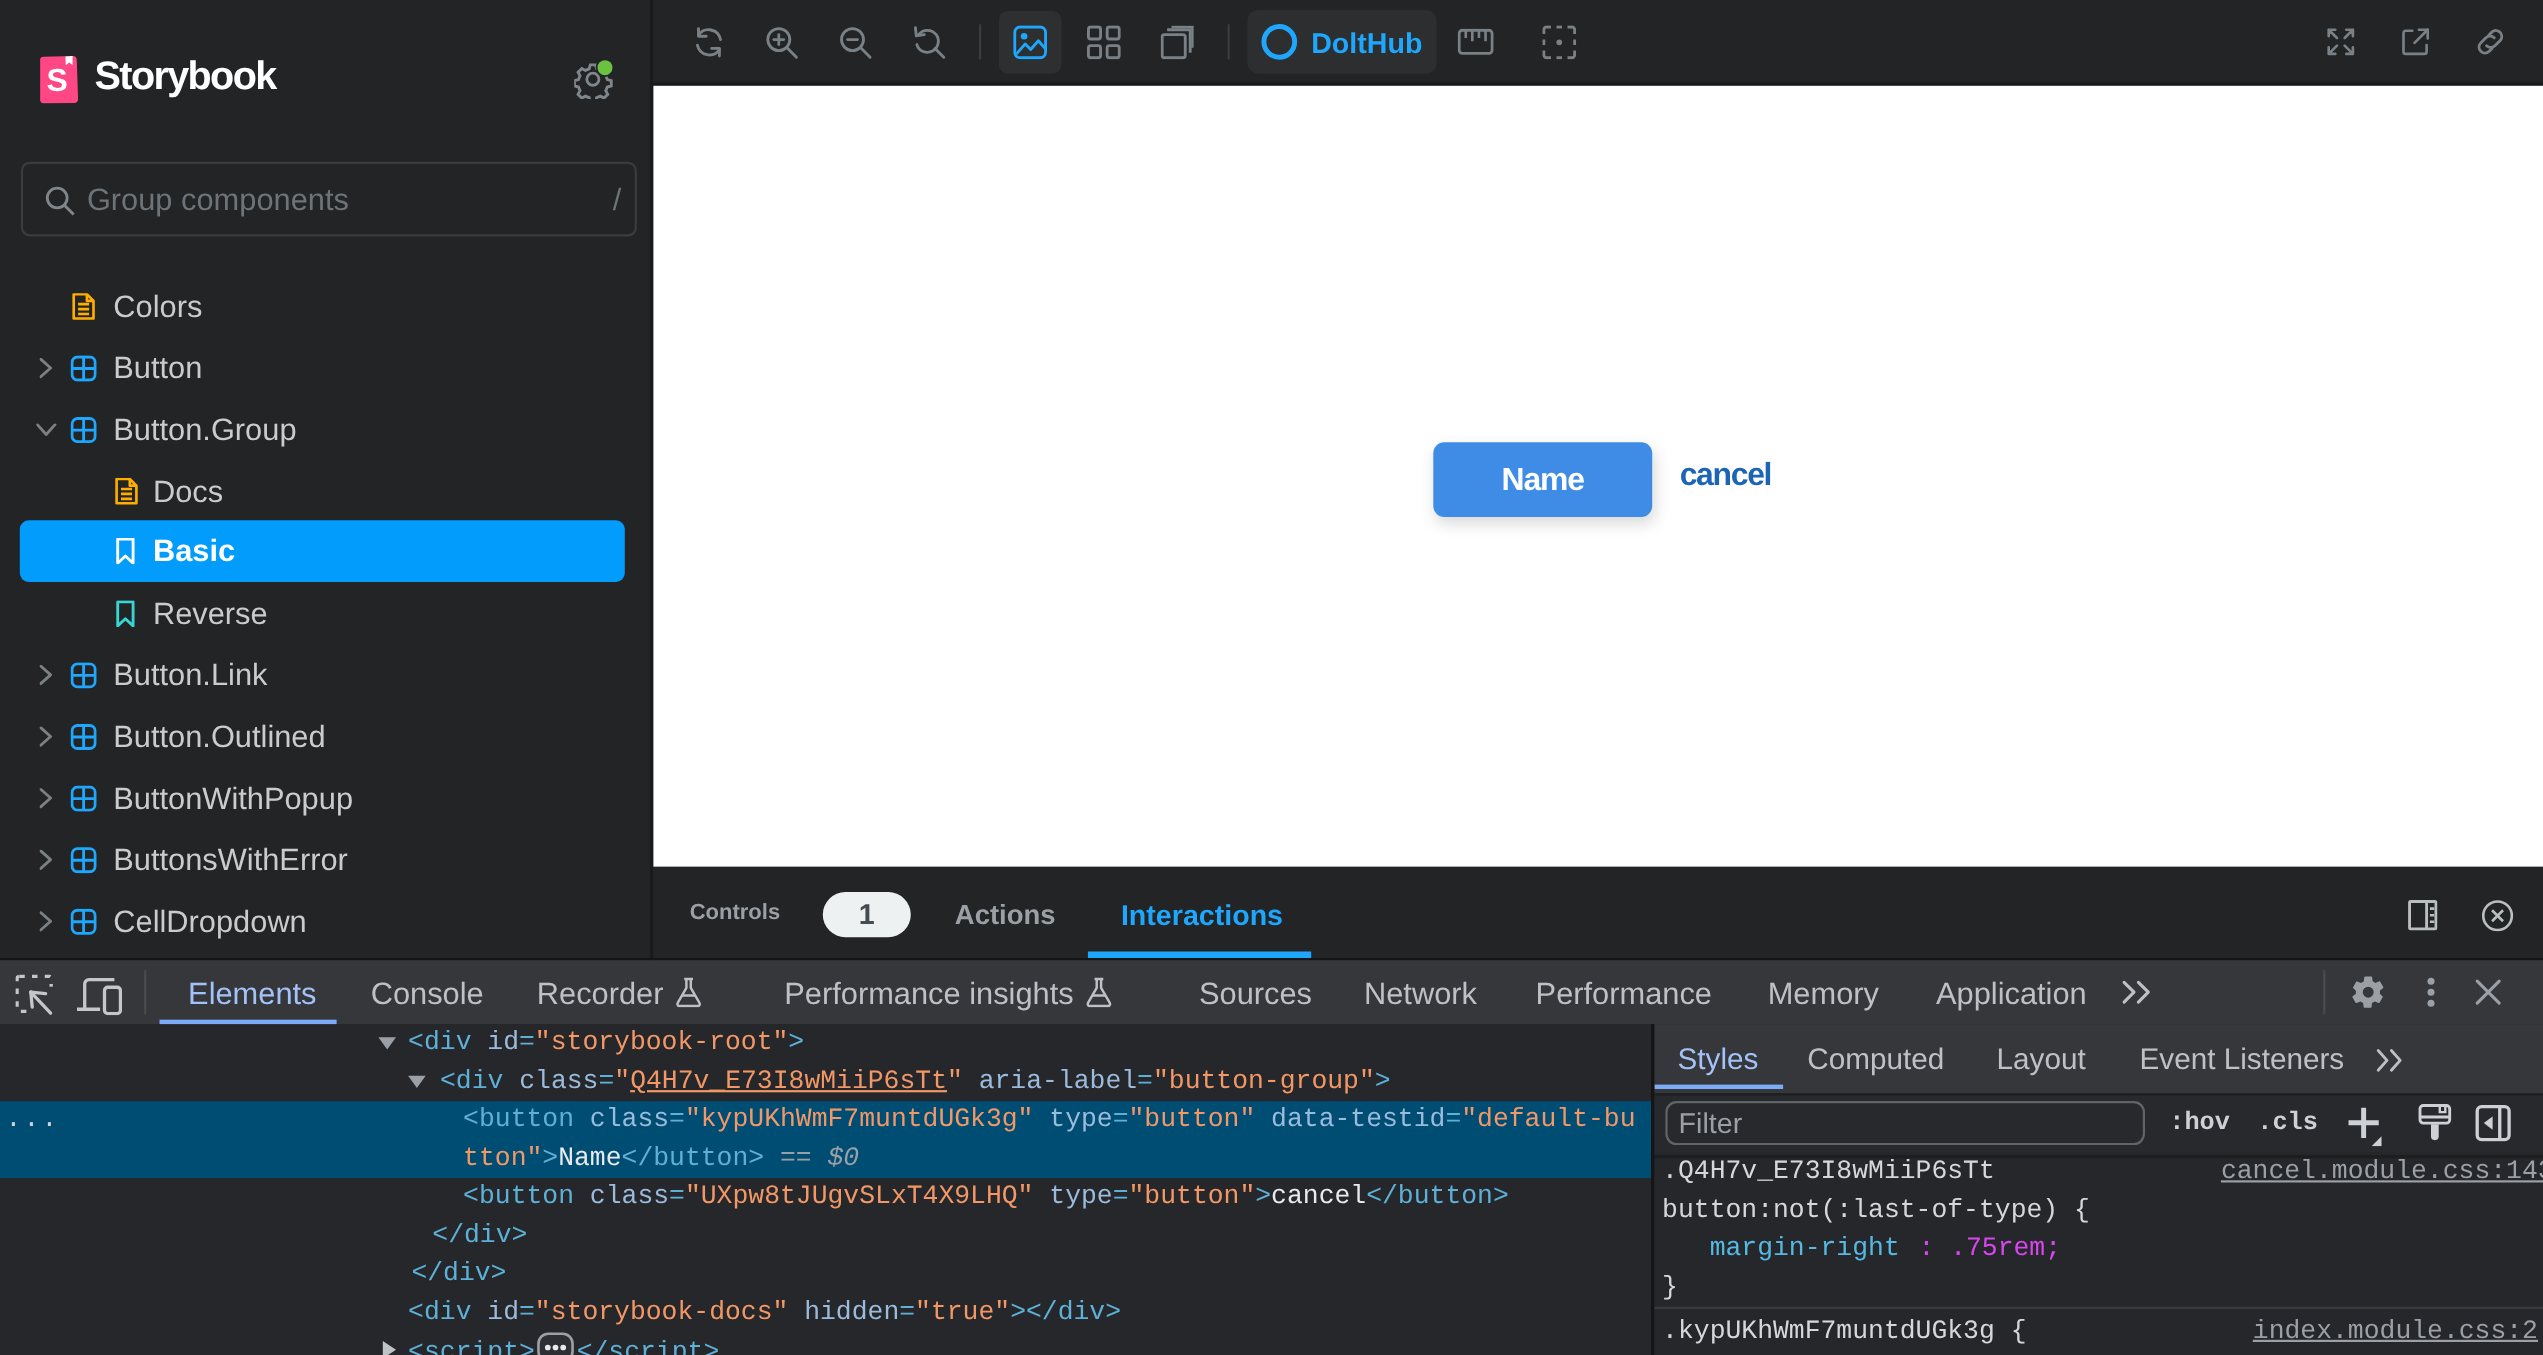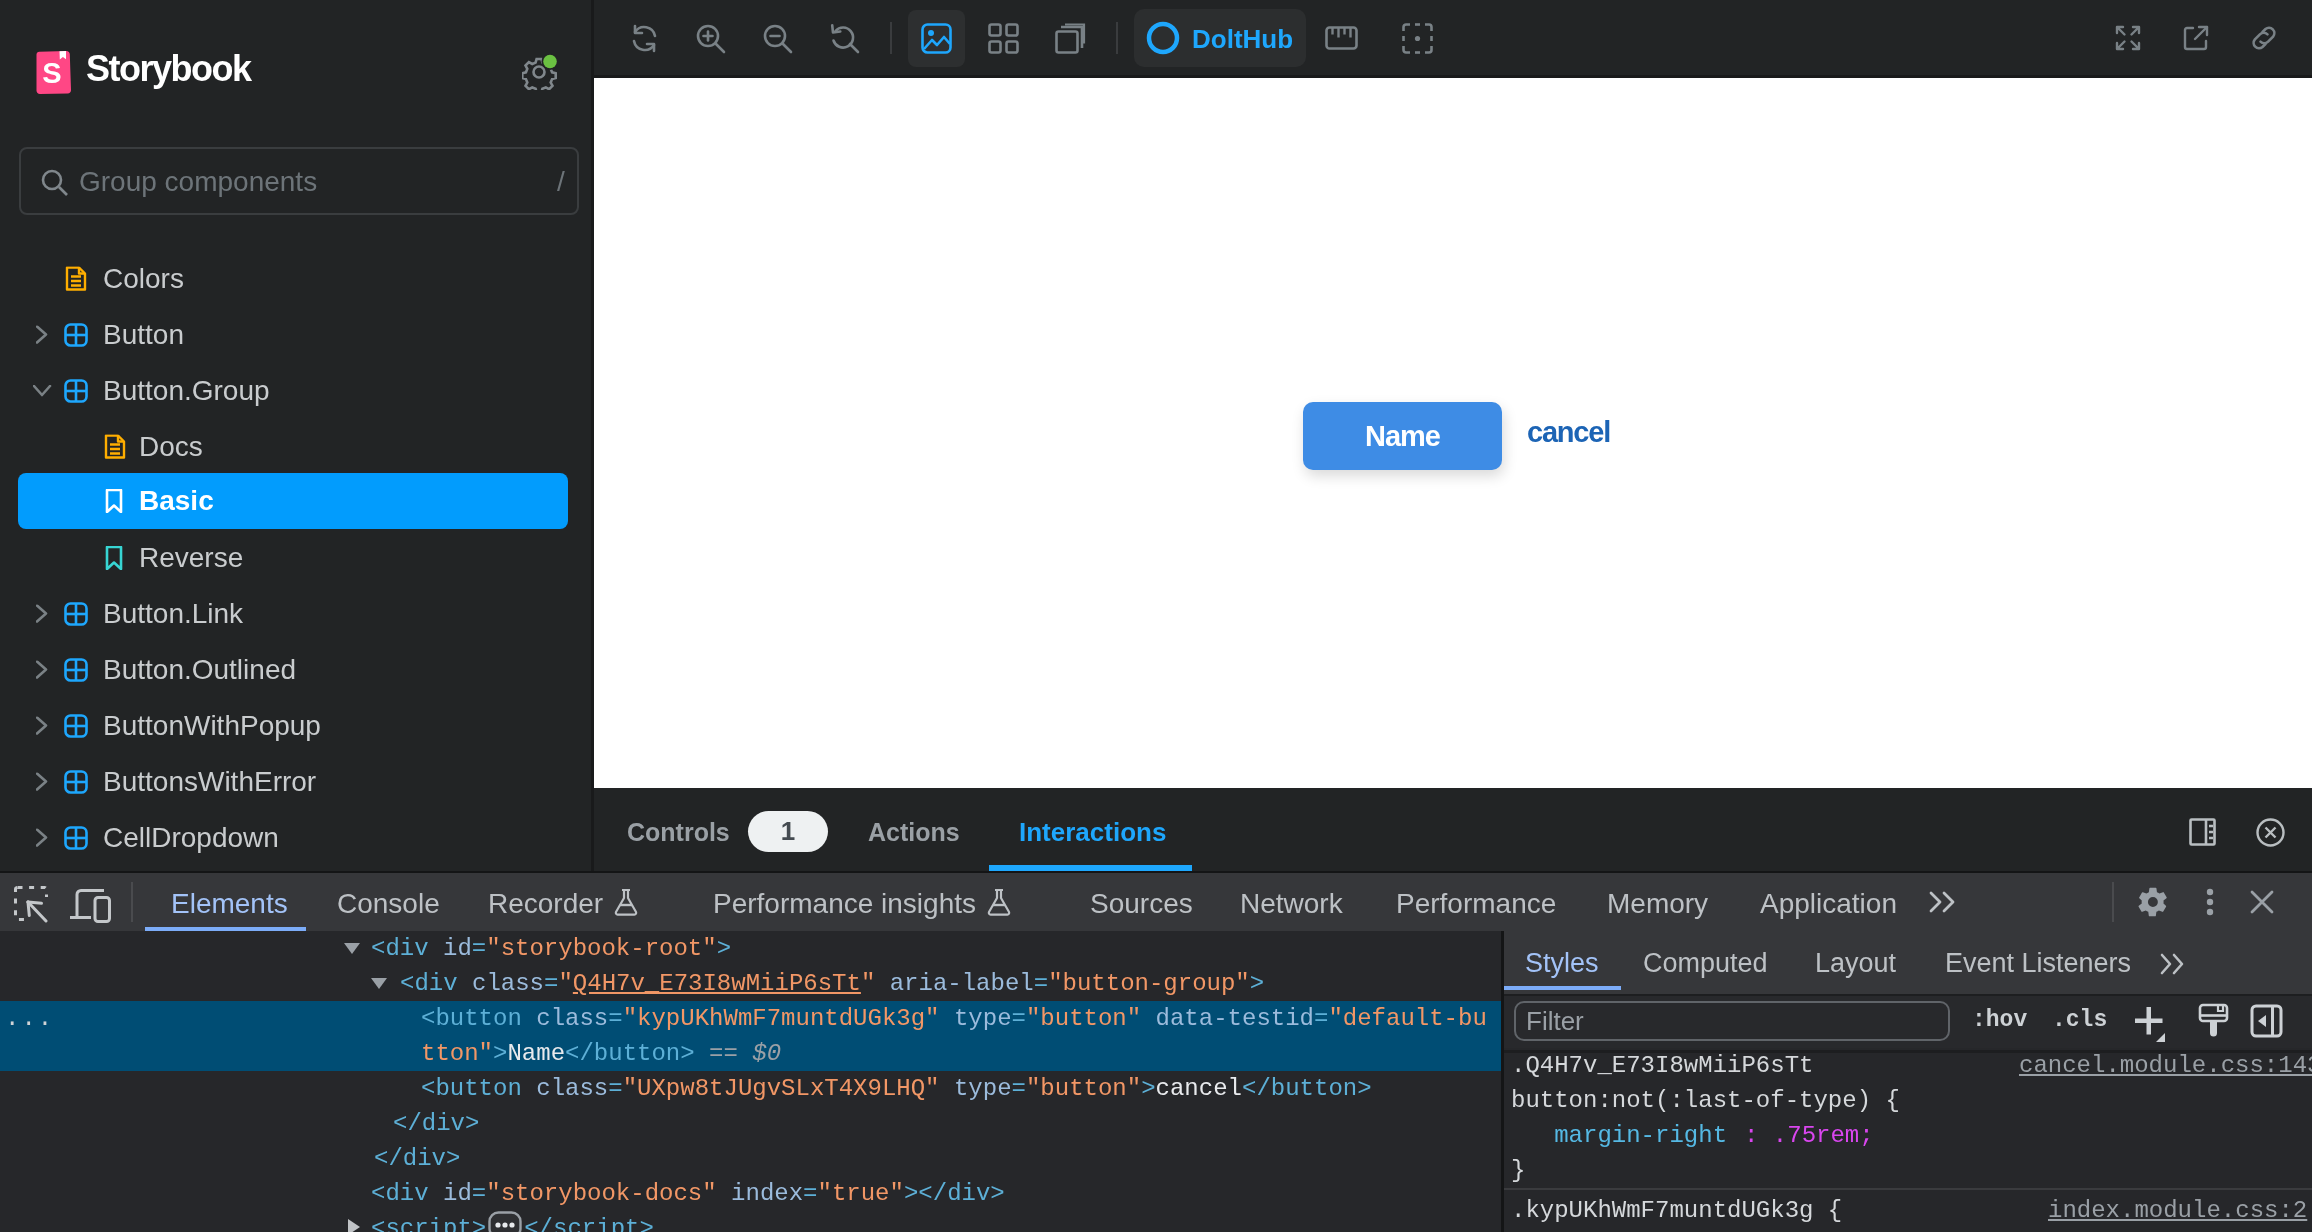--- a/index.html
+++ b/index.html
@@ -276,21 +276,21 @@
     <path d="M15.5 20 l-3 3 a5.4 5.4 0 0 1 -7.6 -7.6 l5-5 a5.4 5.4 0 0 1 7.6 0"></path>
   </g>
 </svg>
 
 <div class="abs" style="left:594px;top:78px;width:1718px;height:710px;background:#ffffff;"></div>
 <div class="abs" style="left:1303px;top:402px;width:199px;height:68px;background:#3e8ce5;border-radius:10px;box-shadow:2px 6px 14px rgba(0,0,0,0.15);"></div>
 <div class="abs" style="left:1303px;top:402px;width:199px;height:68px;line-height:68px;text-align:center;color:#fff;font-weight:bold;font-size:29px;letter-spacing:-1px;">Name</div>
 <div class="abs" style="left:1527px;top:416px;font-size:29px;font-weight:bold;letter-spacing:-1.2px;color:#1c64b5;">cancel</div>
 
 <div class="abs" id="addon" style="left:594px;top:788px;width:1718px;height:83px;background:#222425;"></div>
-<div class="abs" style="left:627px;top:818px;font-size:25px;font-weight:bold;color:#9aa0a5;">Controls</div>
+<div class="abs" style="left:627px;top:818px;font-size:20px;font-weight:bold;color:#9aa0a5;">Controls</div>
 <div class="abs" style="left:748px;top:811px;width:80px;height:41px;background:#eef1f2;border-radius:21px;text-align:center;line-height:41px;font-size:26px;font-weight:bold;color:#444b51;">1</div>
 <div class="abs" style="left:868px;top:818px;font-size:25px;font-weight:bold;color:#9aa0a5;">Actions</div>
 <div class="abs" style="left:1019px;top:817px;font-size:26px;font-weight:bold;color:#1ea7fd;">Interactions</div>
 <div class="abs" style="left:989px;top:865px;width:203px;height:6px;background:#1ea7fd;"></div>
 
 <svg class="abs" style="left:2189px;top:818px;" width="27" height="28" viewBox="0 0 27 28">
   <rect x="1.5" y="1.5" width="24" height="25" rx="1" fill="none" stroke="#b9bec1" stroke-width="2.6"></rect>
   <line x1="17" y1="1.5" x2="17" y2="26.5" stroke="#b9bec1" stroke-width="2.6"></line>
   <path d="M20 8 h4 M20 14 h4 M20 20 h4" stroke="#b9bec1" stroke-width="2.4"></path>
 </svg>
@@ -376,21 +376,21 @@
   <div class="tri-d" style="left:344px;top:12px;"></div>
   <div class="eline" style="left:371px;top:0;"><span class="tag">&lt;div</span><span class="attr"> id</span><span class="tag">=</span><span class="aval">"storybook-root"</span><span class="tag">&gt;</span></div>
   <div class="tri-d" style="left:371px;top:47px;"></div>
   <div class="eline" style="left:400px;top:35px;"><span class="tag">&lt;div</span><span class="attr"> class</span><span class="tag">=</span><span class="aval">"<span style="text-decoration:underline;">Q4H7v_E73I8wMiiP6sTt</span>"</span><span class="attr"> aria-label</span><span class="tag">=</span><span class="aval">"button-group"</span><span class="tag">&gt;</span></div>
   <div class="eline" style="left:5px;top:70px;color:#d0d3d6;letter-spacing:2px;">...</div>
   <div class="eline" style="left:421px;top:70px;"><span class="tag">&lt;button</span><span class="attr"> class</span><span class="tag">=</span><span class="aval">"kypUKhWmF7muntdUGk3g"</span><span class="attr"> type</span><span class="tag">=</span><span class="aval">"button"</span><span class="attr"> data-testid</span><span class="tag">=</span><span class="aval">"default-bu</span></div>
   <div class="eline" style="left:421px;top:105px;"><span class="aval">tton"</span><span class="tag">&gt;</span><span class="wht">Name</span><span class="tag">&lt;/button&gt;</span><span class="gray"> == <i>$0</i></span></div>
   <div class="eline" style="left:421px;top:140px;"><span class="tag">&lt;button</span><span class="attr"> class</span><span class="tag">=</span><span class="aval">"UXpw8tJUgvSLxT4X9LHQ"</span><span class="attr"> type</span><span class="tag">=</span><span class="aval">"button"</span><span class="tag">&gt;</span><span class="wht">cancel</span><span class="tag">&lt;/button&gt;</span></div>
   <div class="eline" style="left:393px;top:175px;"><span class="tag">&lt;/div&gt;</span></div>
   <div class="eline" style="left:374px;top:210px;"><span class="tag">&lt;/div&gt;</span></div>
-  <div class="eline" style="left:371px;top:245px;"><span class="tag">&lt;div</span><span class="attr"> id</span><span class="tag">=</span><span class="aval">"storybook-docs"</span><span class="attr"> index</span><span class="tag">=</span><span class="aval">"true"</span><span class="tag">&gt;&lt;/div&gt;</span></div>
+  <div class="eline" style="left:371px;top:245px;"><span class="tag">&lt;div</span><span class="attr"> id</span><span class="tag">=</span><span class="aval">"storybook-docs"</span><span class="attr"> hidden</span><span class="tag">=</span><span class="aval">"true"</span><span class="tag">&gt;&lt;/div&gt;</span></div>
   <div class="tri-r" style="left:348px;top:288px;"></div>
   <div class="eline" style="left:371px;top:280px;"><span class="tag">&lt;script&gt;</span><svg style="display:inline-block;vertical-align:-4px;margin:0 2px;" width="34" height="28" viewBox="0 0 34 28">
         <rect x="1.5" y="1.5" width="31" height="25" rx="9" fill="#2e2f32" stroke="#9aa0a6" stroke-width="2.4"></rect>
         <circle cx="10" cy="14" r="2.6" fill="#e8eaed"></circle>
         <circle cx="17" cy="14" r="2.6" fill="#e8eaed"></circle>
         <circle cx="24" cy="14" r="2.6" fill="#e8eaed"></circle>
       </svg><span class="tag">&lt;/script&gt;</span></div>
 </div>
 <div class="abs" style="left:1501px;top:931px;width:3px;height:301px;background:#141516;"></div>
 <div class="abs" id="dt-styles" style="left:1504px;top:931px;width:808px;height:301px;background:#26272a;overflow:hidden;">

